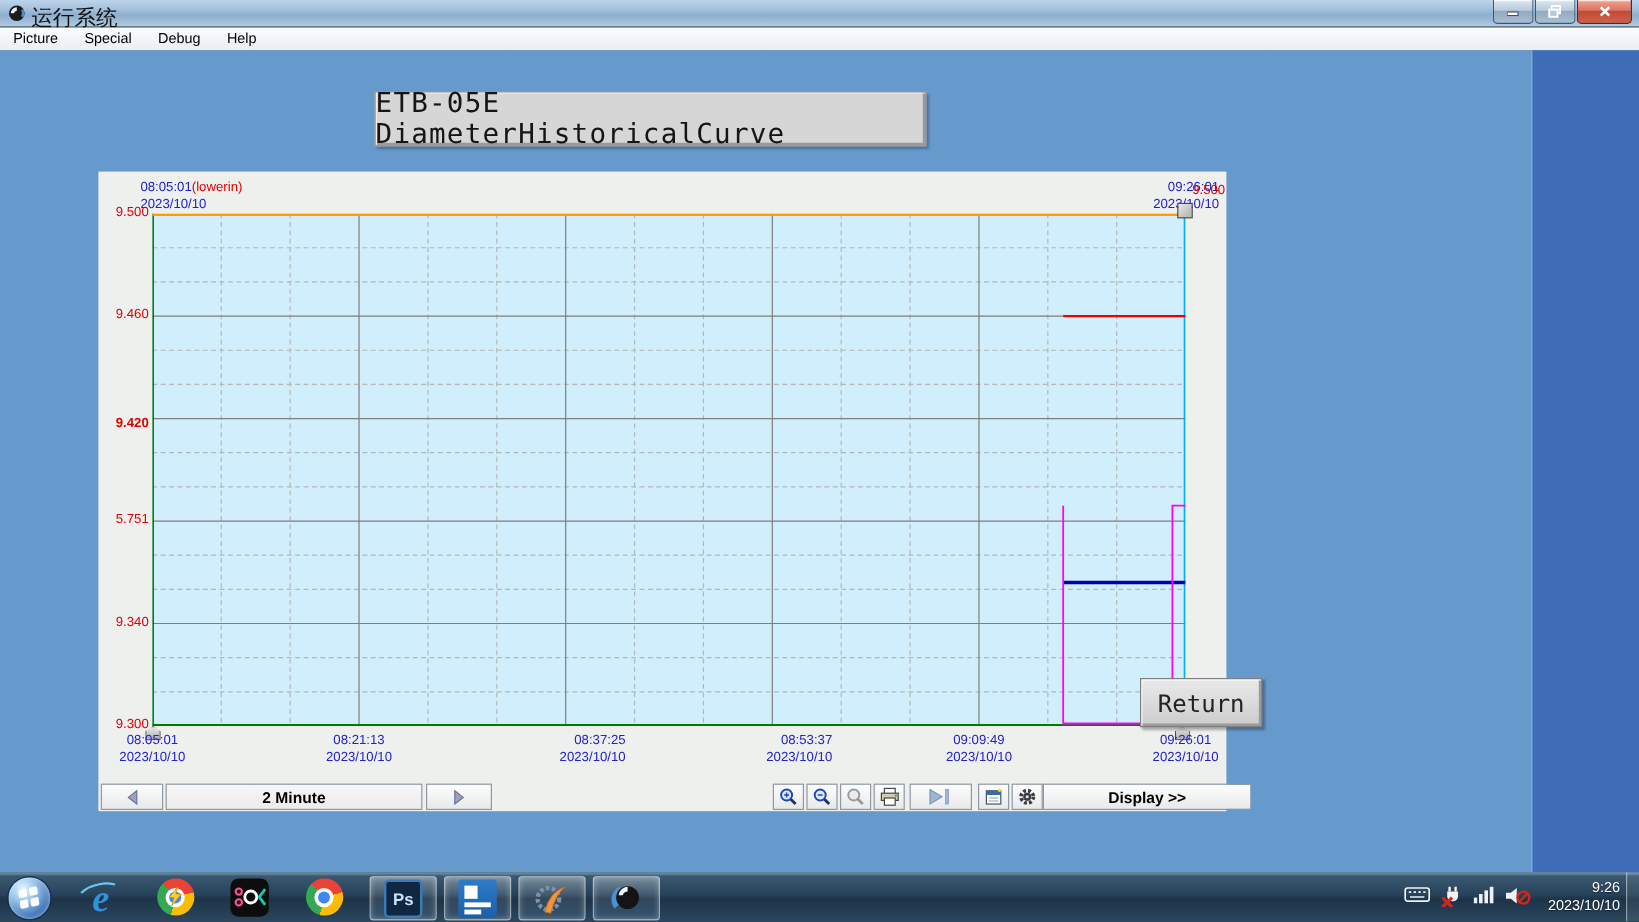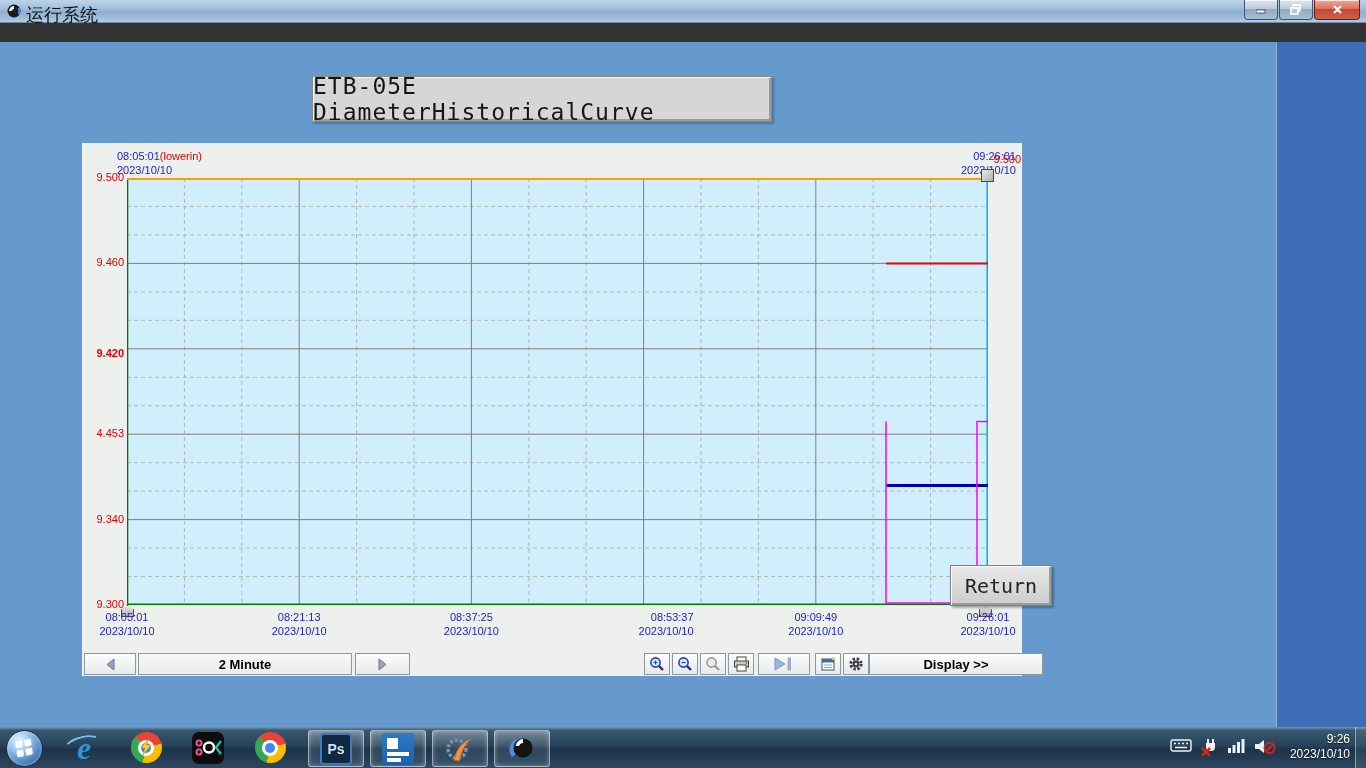--- a/index.html
+++ b/index.html
@@ -120,20 +120,26 @@
           </svg>
       </div>
       <div class="winbtn close">
         <svg width="11" height="11">
             <path d="M2,2 L9,9 M9,2 L2,9" stroke="#fff" stroke-width="2.2"></path>
           </svg>
       </div>
     </div>
   </div>
 
+  <div class="menubar">
+    <span class="menu-item">Picture</span>
+    <span class="menu-item">Special</span>
+    <span class="menu-item">Debug</span>
+    <span class="menu-item">Help</span>
+  </div>
 
   <div class="client">
     <div class="desk-strip"></div>
 
     <div class="title-plate">
       <span>ETB-05E DiameterHistoricalCurve</span>
     </div>
 
     <div class="chart-panel">
 
@@ -144,21 +150,21 @@
       <div class="hdr-right">
         <div>09:26:01</div>
         <div>2023/10/10</div>
       </div>
       <div class="hdr-val">9.500</div>
 
       <div id="y-axis-labels">
           <div class="y-tick-label" style="top: 28px;">9.500</div>
           <div class="y-tick-label" style="top: 113.4px;">9.460</div>
           <div class="y-tick-label" style="top: 204px; font-weight: bold;">9.420</div>
-          <div class="y-tick-label" style="top: 284.2px;">4.453</div>
+          <div class="y-tick-label" style="top: 284.2px;">5.751</div>
           <div class="y-tick-label" style="top: 369.6px;">9.340</div>
           <div class="y-tick-label" style="top: 455px;">9.300</div>
         </div>
 
       <div class="plot">
         <svg id="chart-svg" width="861" height="427">
             <line x1="57.4" y1="0" x2="57.4" y2="427" stroke="#b2b8b8" stroke-dasharray="4 3"></line>
             <line x1="114.8" y1="0" x2="114.8" y2="427" stroke="#b2b8b8" stroke-dasharray="4 3"></line>
             <line x1="229.6" y1="0" x2="229.6" y2="427" stroke="#b2b8b8" stroke-dasharray="4 3"></line>
             <line x1="287" y1="0" x2="287" y2="427" stroke="#b2b8b8" stroke-dasharray="4 3"></line>
@@ -202,21 +208,21 @@
 
       <div id="x-axis-labels">
           <div class="x-tick" style="left: 45px; top: 467px;">
             <div>08:05:01</div>
             <div>2023/10/10</div>
           </div>
           <div class="x-tick" style="left: 217.2px; top: 467px;">
             <div>08:21:13</div>
             <div>2023/10/10</div>
           </div>
-          <div class="x-tick" style="left: 389.4px; top: 467px;">
+          <div class="x-tick" style="left: 389.4px; top: 467px; text-align: right;">
             <div>08:37:25</div>
             <div>2023/10/10</div>
           </div>
           <div class="x-tick" style="left: 561.6px; top: 467px; text-align: right;">
             <div>08:53:37</div>
             <div>2023/10/10</div>
           </div>
           <div class="x-tick" style="left: 733.8px; top: 467px;">
             <div>09:09:49</div>
             <div>2023/10/10</div>

